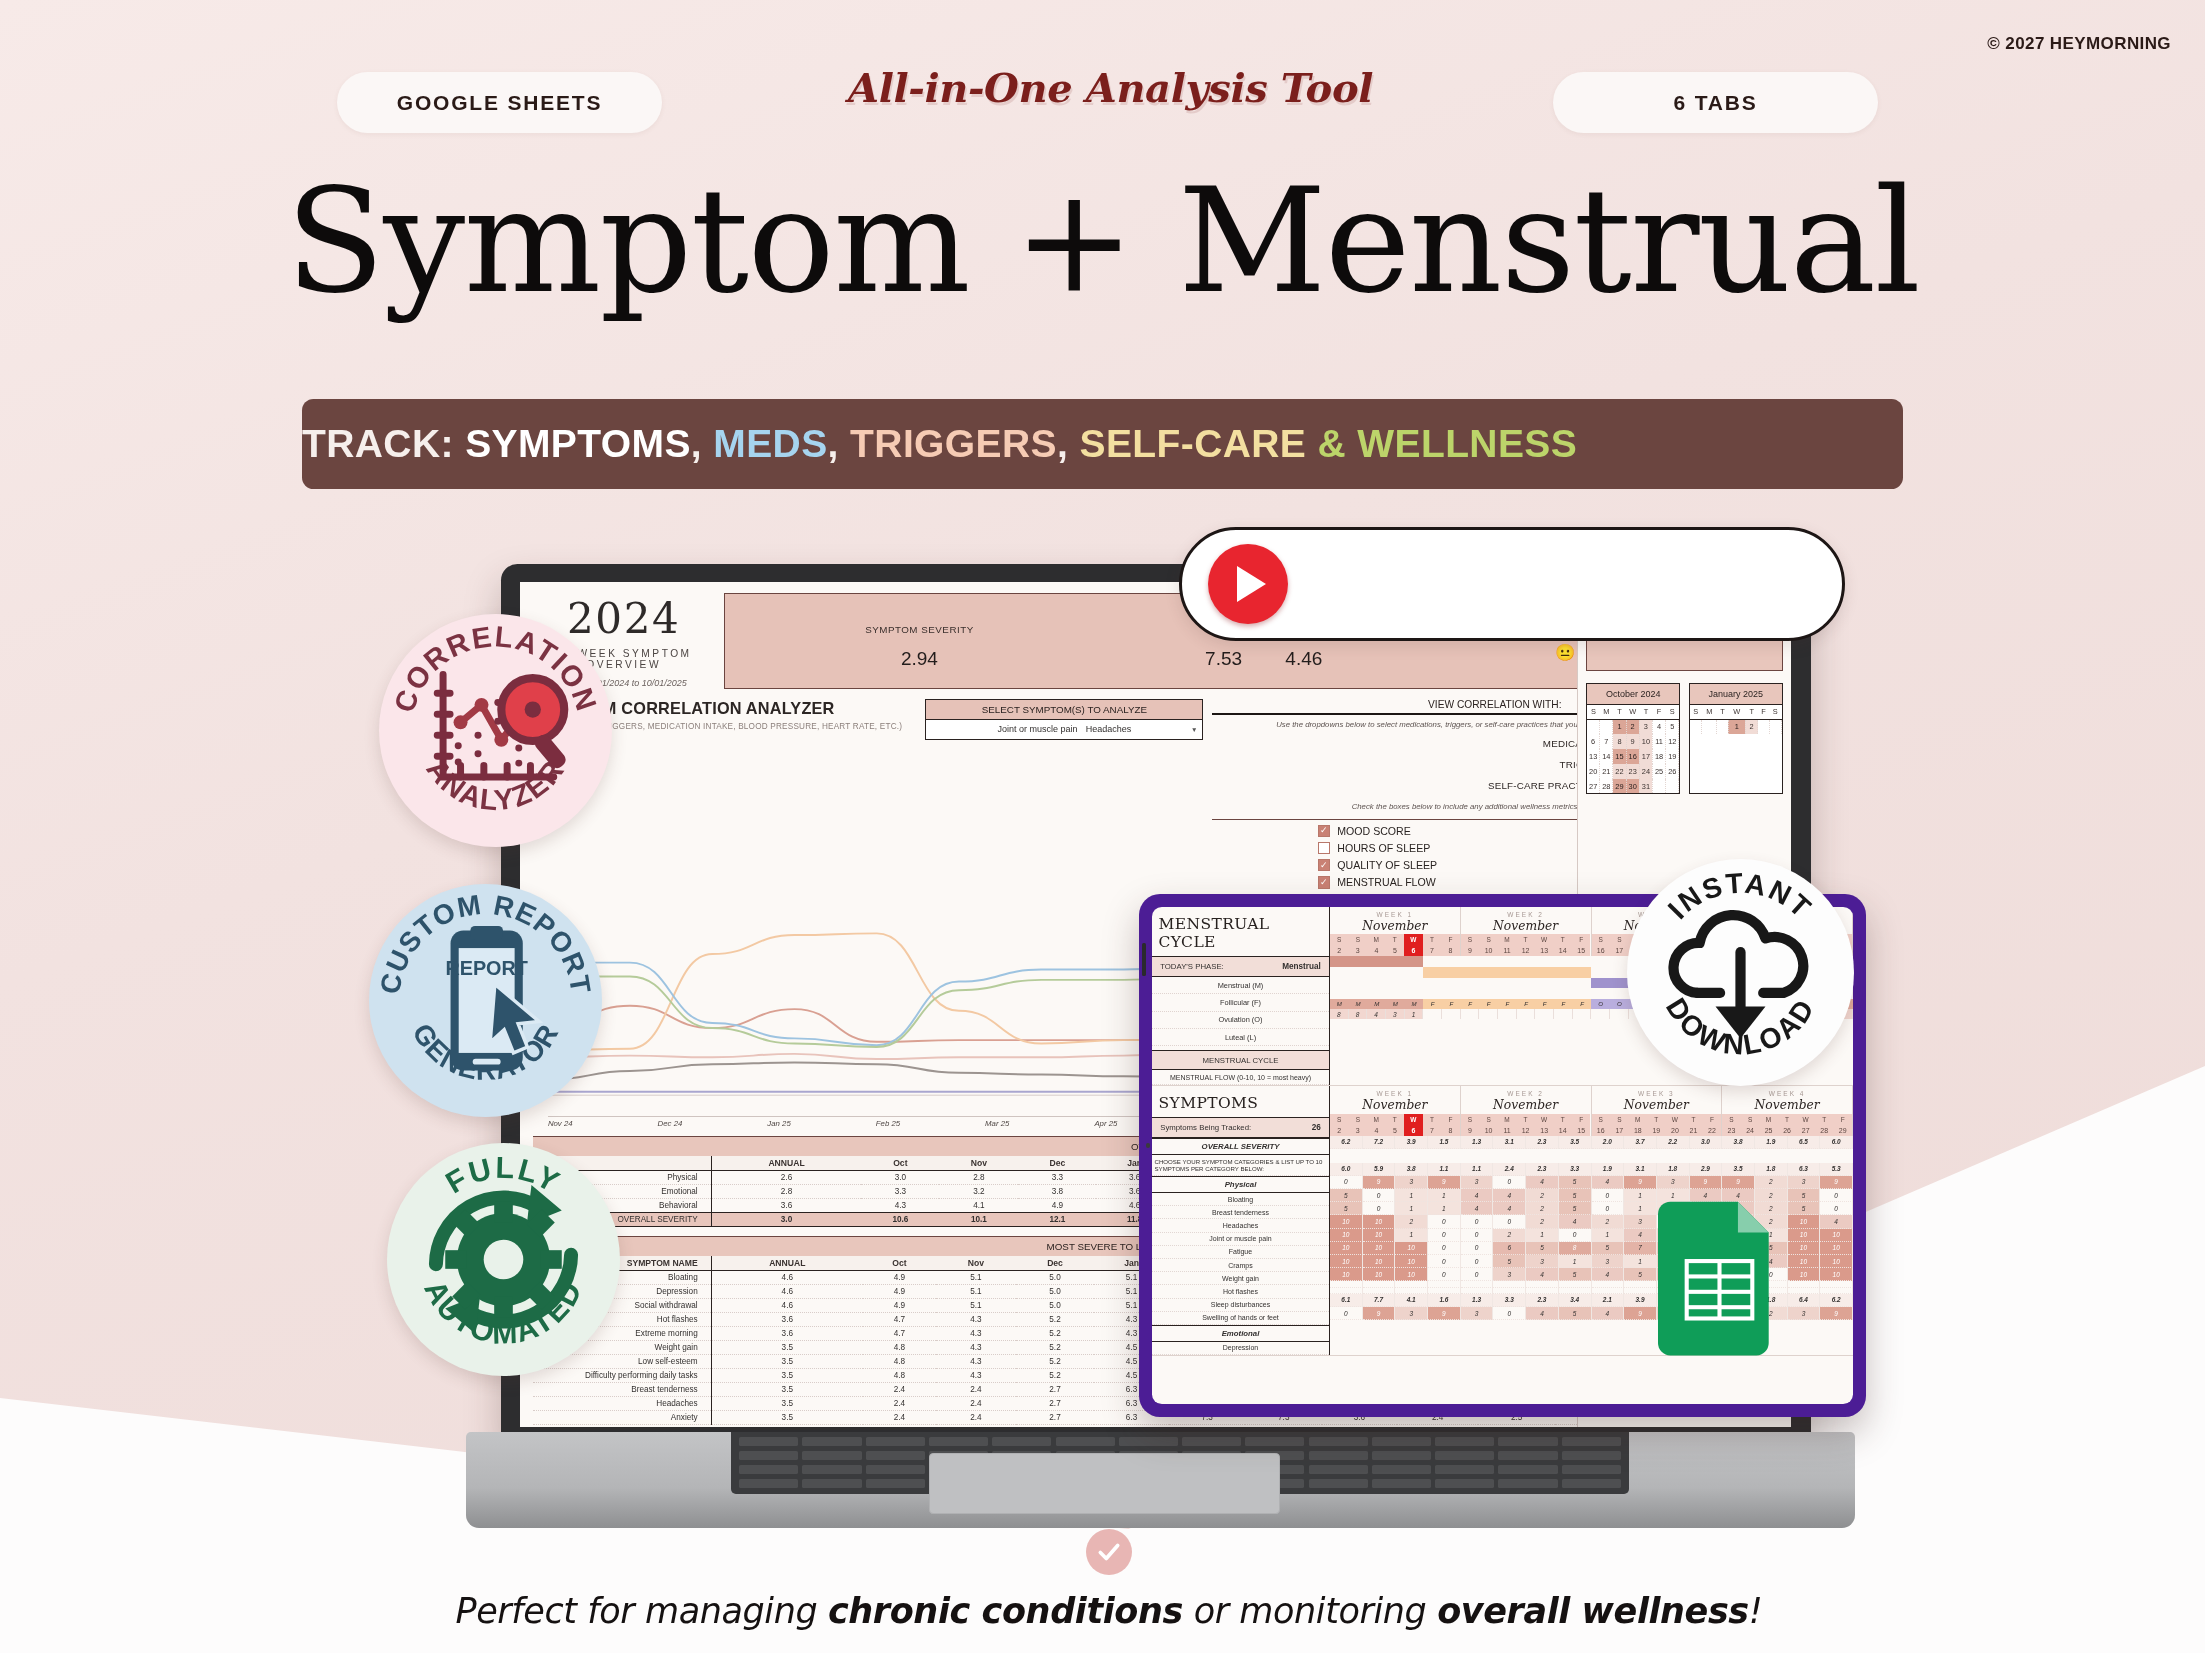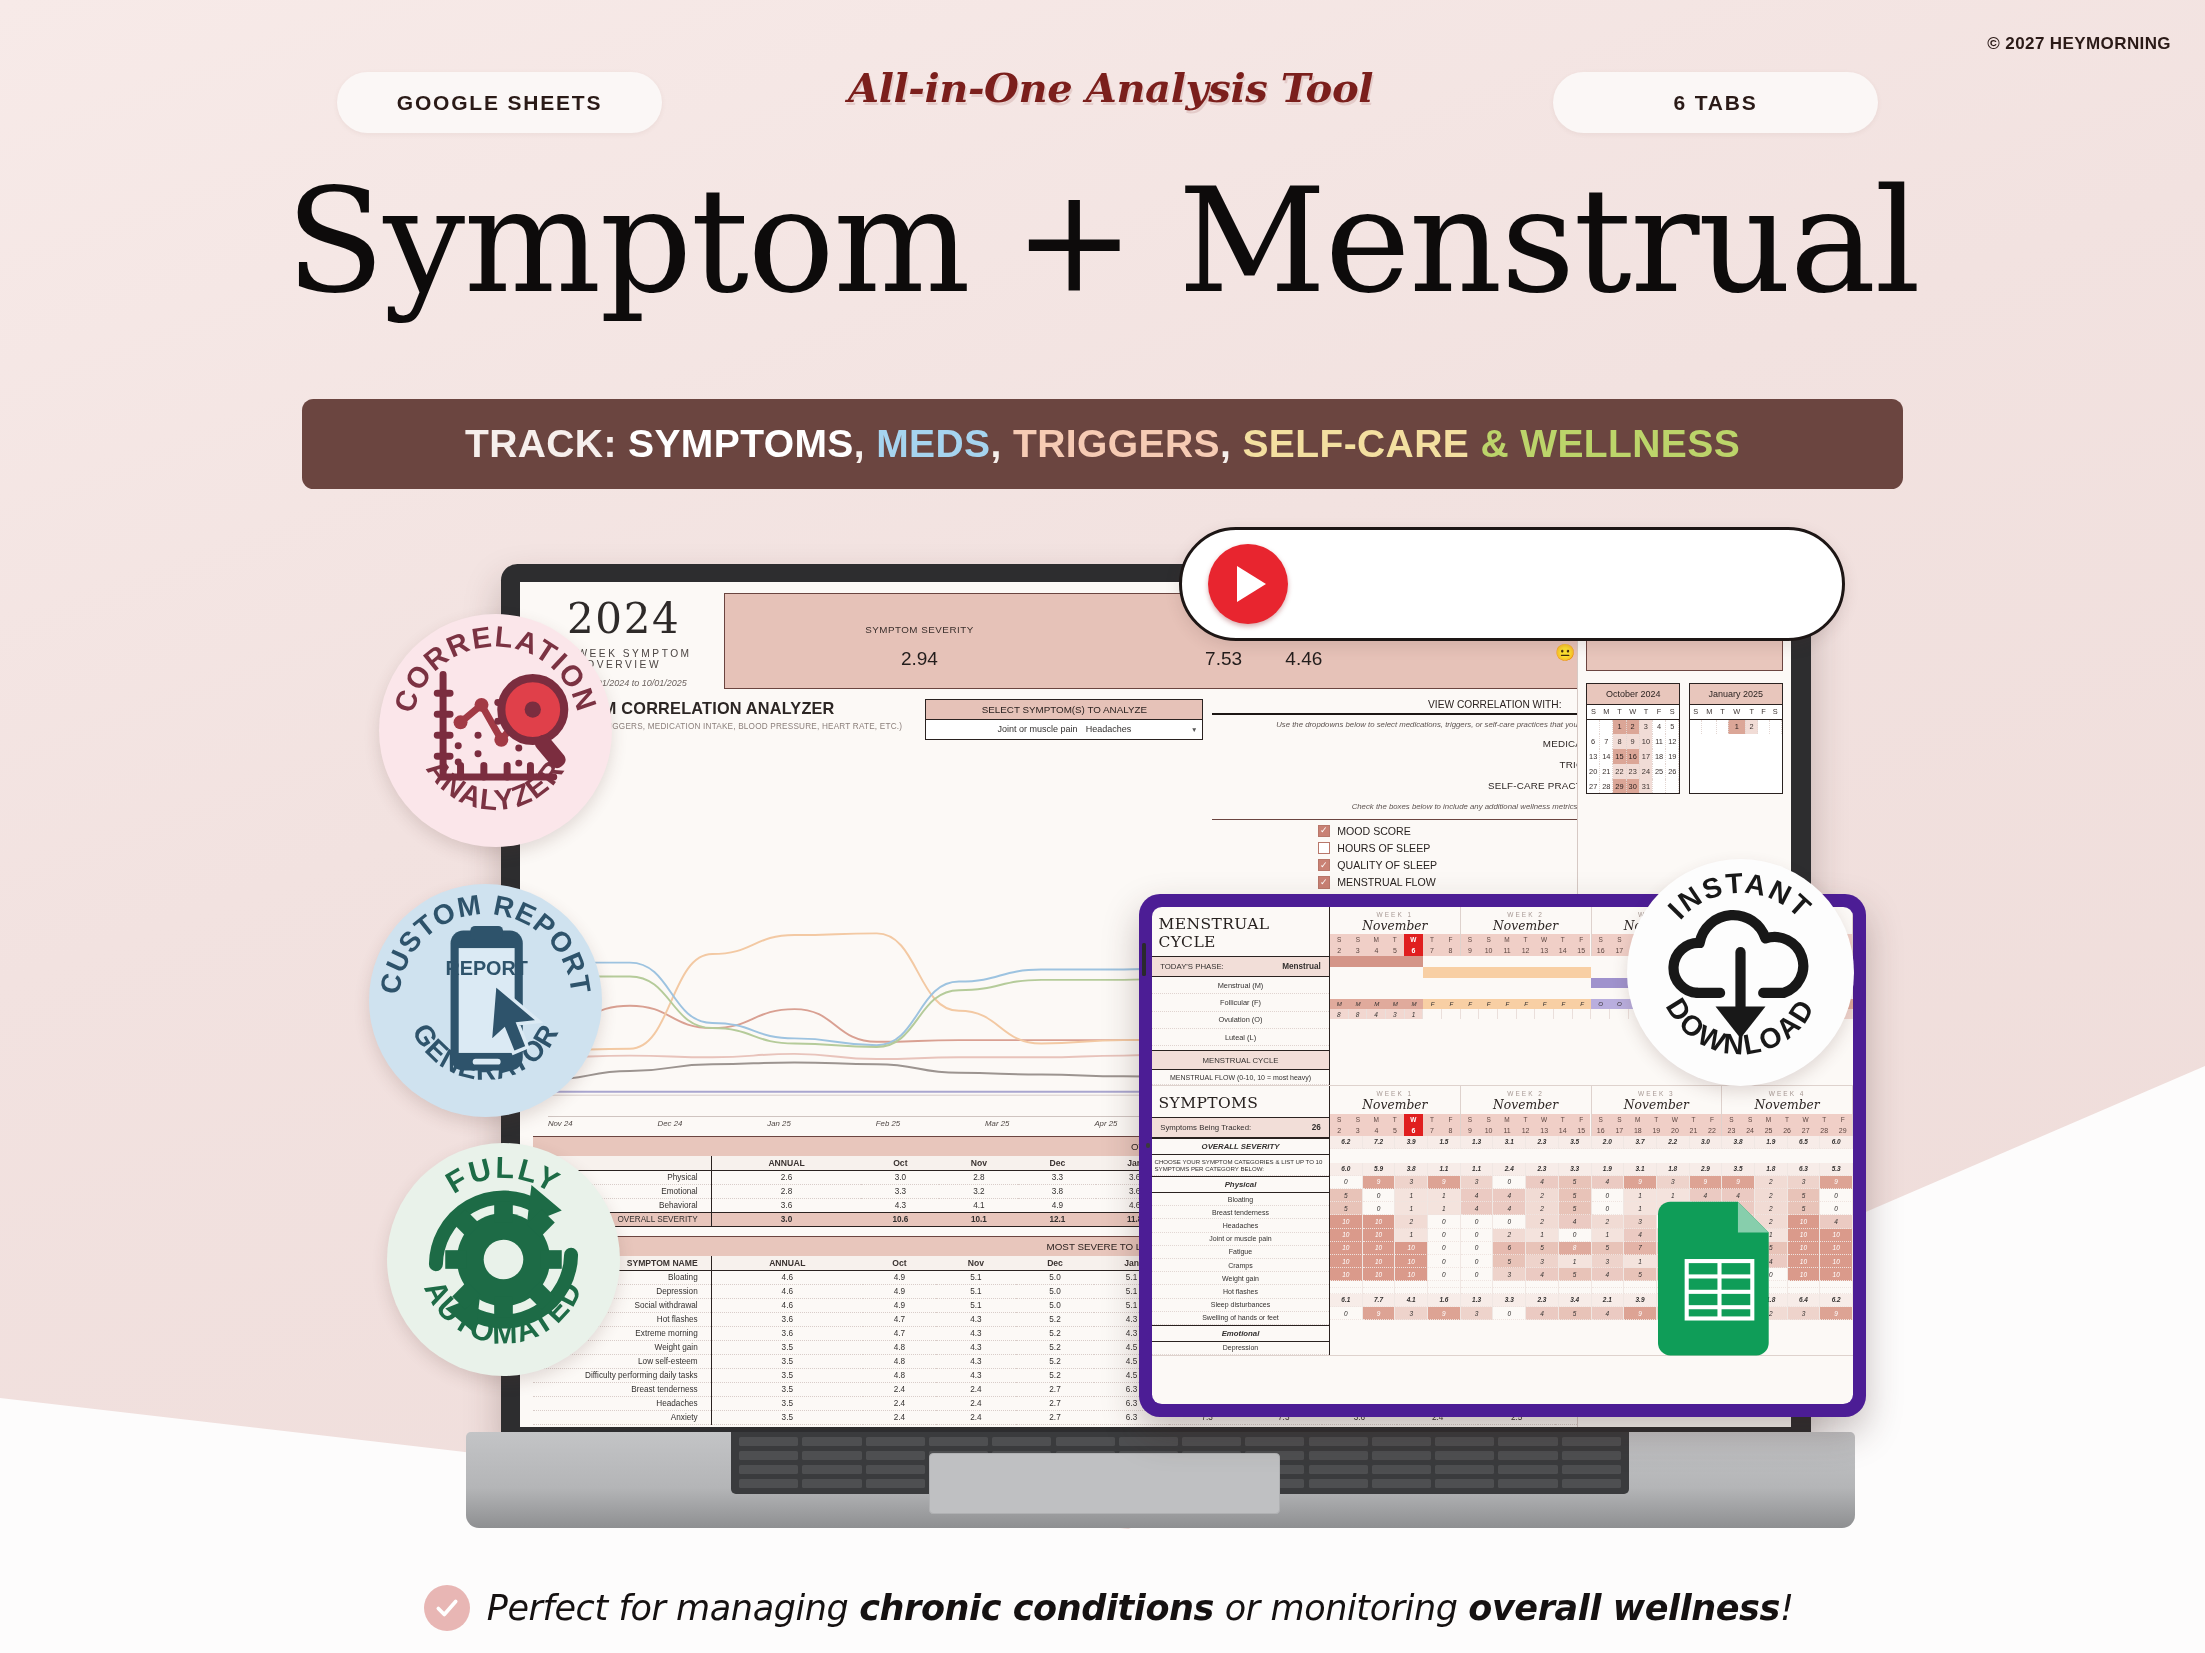--- a/index.html
+++ b/index.html
@@ -24,21 +24,21 @@
   #pill-tabs{left:1553px;top:72px;width:325px;height:61px;}
   .headline-sub{position:absolute;left:702px;top:64px;width:817px;text-align:center;
      font-family:"DejaVu Serif",serif;font-style:italic;font-weight:bold;font-size:40px;color:#7b1f1c;
      letter-spacing:-0.4px;text-shadow:1.6px 2.5px 0 rgba(123,31,28,.13);}
 
   .main-title{position:absolute;left:0;right:0;top:163px;text-align:center;
      font-family:"DejaVu Serif",serif;font-size:145px;color:#0d0b0b;letter-spacing:-1.6px;
      line-height:1.08;font-weight:400;}
 
   .track-banner{position:absolute;left:302px;top:399px;width:1601px;height:90px;background:#6b4540;
-     border-radius:11.4px;display:flex;align-items:center;justify-content:center;}
+     border-radius:11.4px;display:flex;align-items:center;justify-content:flex-start;}
   .track-banner .txt{font-size:39px;font-weight:bold;letter-spacing:0.4px;white-space:nowrap;}
   .t-track{color:#f6efec;} .t-sym{color:#ffffff;} .t-meds{color:#a6d4ef;}
   .t-trig{color:#f6cbb4;} .t-self{color:#f3dfa0;} .t-well{color:#bcd46a;}
   .t-comma{color:#f6efec;}
 
   
   .yt-badge{position:absolute;left:1179px;top:527px;width:666px;height:114px;background:#fff;
     border:3.3px solid #1d1615;border-radius:57px;display:flex;align-items:center;padding-left:26px;z-index:40;
     box-shadow:0 4.9px 14.7px rgba(80,50,45,.13);}
   .yt-play{width:80px;height:80px;border-radius:50%;background:#e8252f;display:flex;align-items:center;justify-content:center;flex:none;
@@ -178,21 +178,21 @@
 
   
   .cbadge{position:absolute;border-radius:50%;z-index:50;box-shadow:0 6.5px 16.3px rgba(90,55,50,.16);}
   #b-corr{left:379px;top:614px;width:233px;height:233px;background:#fbe6ea;}
   #b-rep{left:369px;top:884px;width:233px;height:233px;background:#cfe2ef;}
   #b-auto{left:387px;top:1143px;width:233px;height:233px;background:#e9f2ea;}
   #b-dl{left:1627px;top:859px;width:227px;height:227px;background:#fdfdfd;}
   .cbadge svg{width:100%;height:100%;display:block;}
 
   
-  .footer{position:absolute;left:13px;right:0;bottom:23px;display:flex;align-items:center;justify-content:center;gap:16.3px;z-index:60;}
+  .footer{position:absolute;left:13px;right:0;bottom:23px;display:flex;align-items:center;justify-content:center;gap:16.3px;z-index:60;flex-direction:column;}
   .chkcircle{width:46px;height:46px;border-radius:50%;background:#e8b6b4;display:flex;align-items:center;justify-content:center;flex:none;}
   .chkcircle svg{width:26px;height:26px;}
   .footer .ftxt{font-family:"DejaVu Sans",sans-serif;font-style:italic;font-size:35px;color:#151111;letter-spacing:-0.4px;}
   .footer .ftxt b{font-weight:bold;}
 </style>
 </head>
 <body>
 
 <div class="bg-base"></div>
 <div class="bg-white-wedge"></div>

